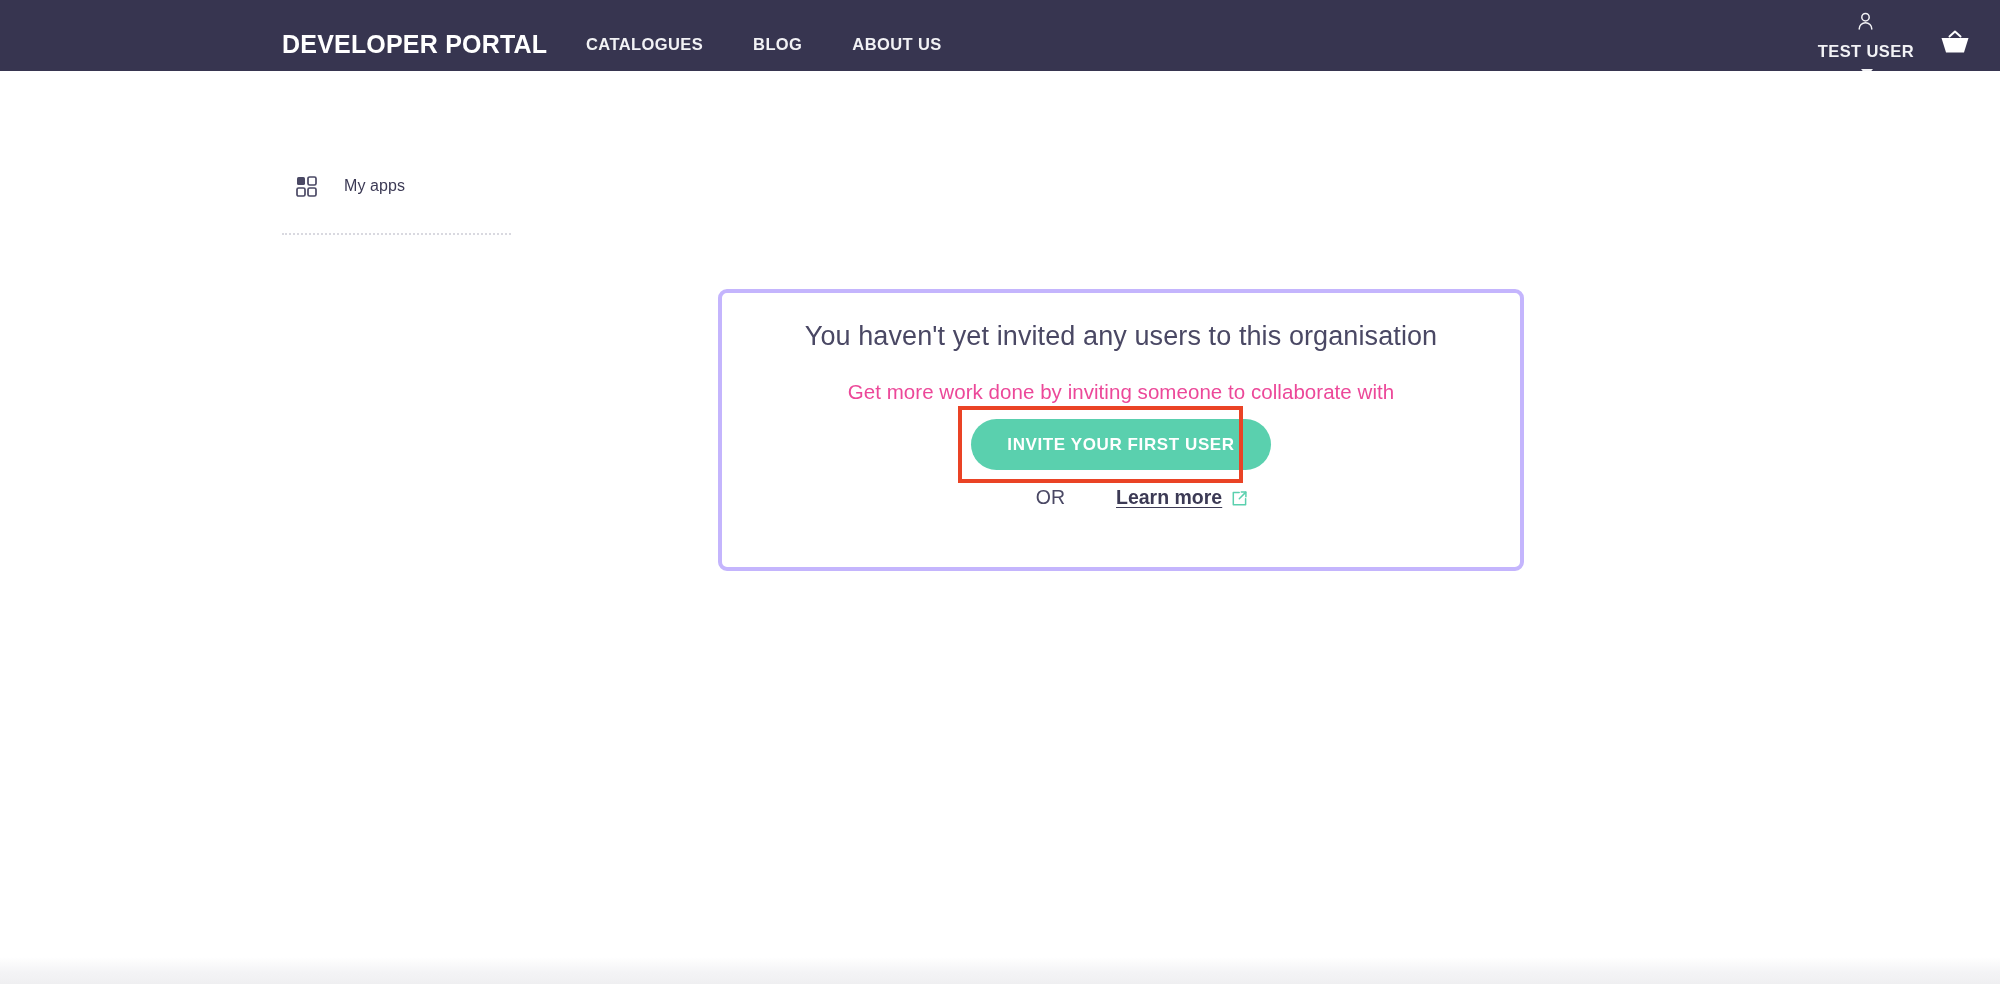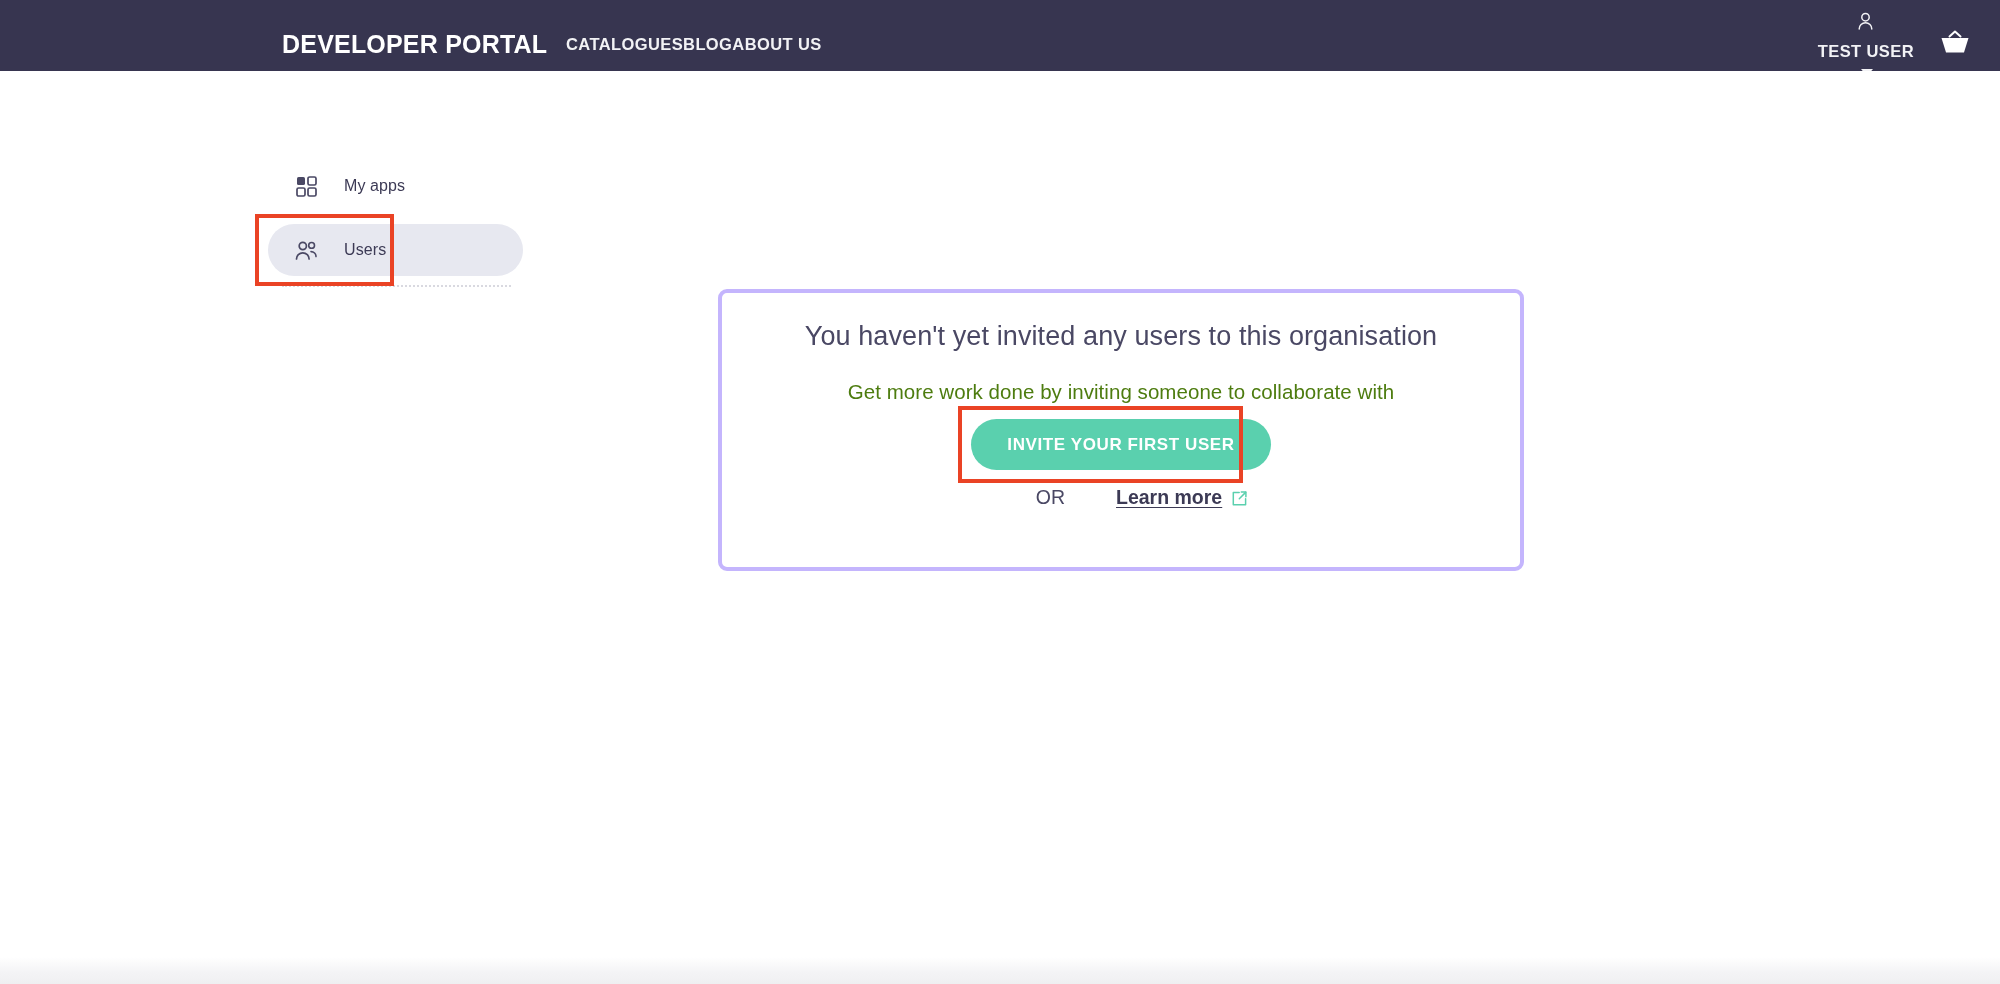--- a/index.html
+++ b/index.html
@@ -38,25 +38,26 @@
     transform: translateY(-50%);
     color: #ffffff;
     font-size: 25px;
     font-weight: 700;
     letter-spacing: 0.2px;
     white-space: nowrap;
   }
 
   .main-nav {
     position: absolute;
-    left: 566px;
+    left: 586px;
     top: 50%;
     transform: translateY(-50%);
     display: flex;
     align-items: flex-end;
+    gap: 50px;
   }
 
   .main-nav a {
     color: #f2f2f5;
     font-size: 16.5px;
     font-weight: 600;
     letter-spacing: 0.4px;
     text-decoration: none;
     white-space: nowrap;
   }
@@ -194,21 +195,21 @@
     font-weight: 400;
     color: #4a4864;
     letter-spacing: 0.1px;
     white-space: nowrap;
   }
 
   .card-sub {
     margin-top: 28px;
     font-size: 20.5px;
     font-weight: 400;
-    color: #4d7c0f;
+    color: #ec4899;
     letter-spacing: 0.05px;
     white-space: nowrap;
   }
 
   .cta-wrap {
     position: relative;
     margin-top: 15px;
   }
 
   .cta-btn {
@@ -331,32 +332,20 @@
             <rect x="12" y="1" width="8" height="8" rx="1.6" stroke="#4a4864" stroke-width="1.7"></rect>
             <rect x="1" y="12" width="8" height="8" rx="1.6" stroke="#4a4864" stroke-width="1.7"></rect>
             <rect x="12" y="12" width="8" height="8" rx="1.6" stroke="#4a4864" stroke-width="1.7"></rect>
           </svg>
         </span>
         <span class="label">My apps</span>
       </div>
 
       <div class="nav-gap"></div>
 
-      <div class="nav-item active">
-        <span class="nav-icon">
-          <svg width="24" height="21" viewBox="0 0 24 21" fill="none">
-            <circle cx="8.8" cy="6" r="3.6" stroke="#4a4864" stroke-width="1.7"></circle>
-            <path d="M2.5 19c0-3.5 2.8-6.1 6.3-6.1s6.3 2.6 6.3 6.1" stroke="#4a4864" stroke-width="1.7" stroke-linecap="round"></path>
-            <circle cx="17.6" cy="5.4" r="2.9" stroke="#4a4864" stroke-width="1.6"></circle>
-            <path d="M17 11.6c2.8 0 5 2.2 5 5" stroke="#4a4864" stroke-width="1.6" stroke-linecap="round"></path>
-          </svg>
-        </span>
-        <span class="label">Users</span>
-        <div class="annot annot-users"></div>
-      </div>
 
       <div class="divider-dotted"></div>
       <div class="gap-after-divider"></div>
 
 
       <div class="nav-gap"></div>
 
 
     </div>
 

